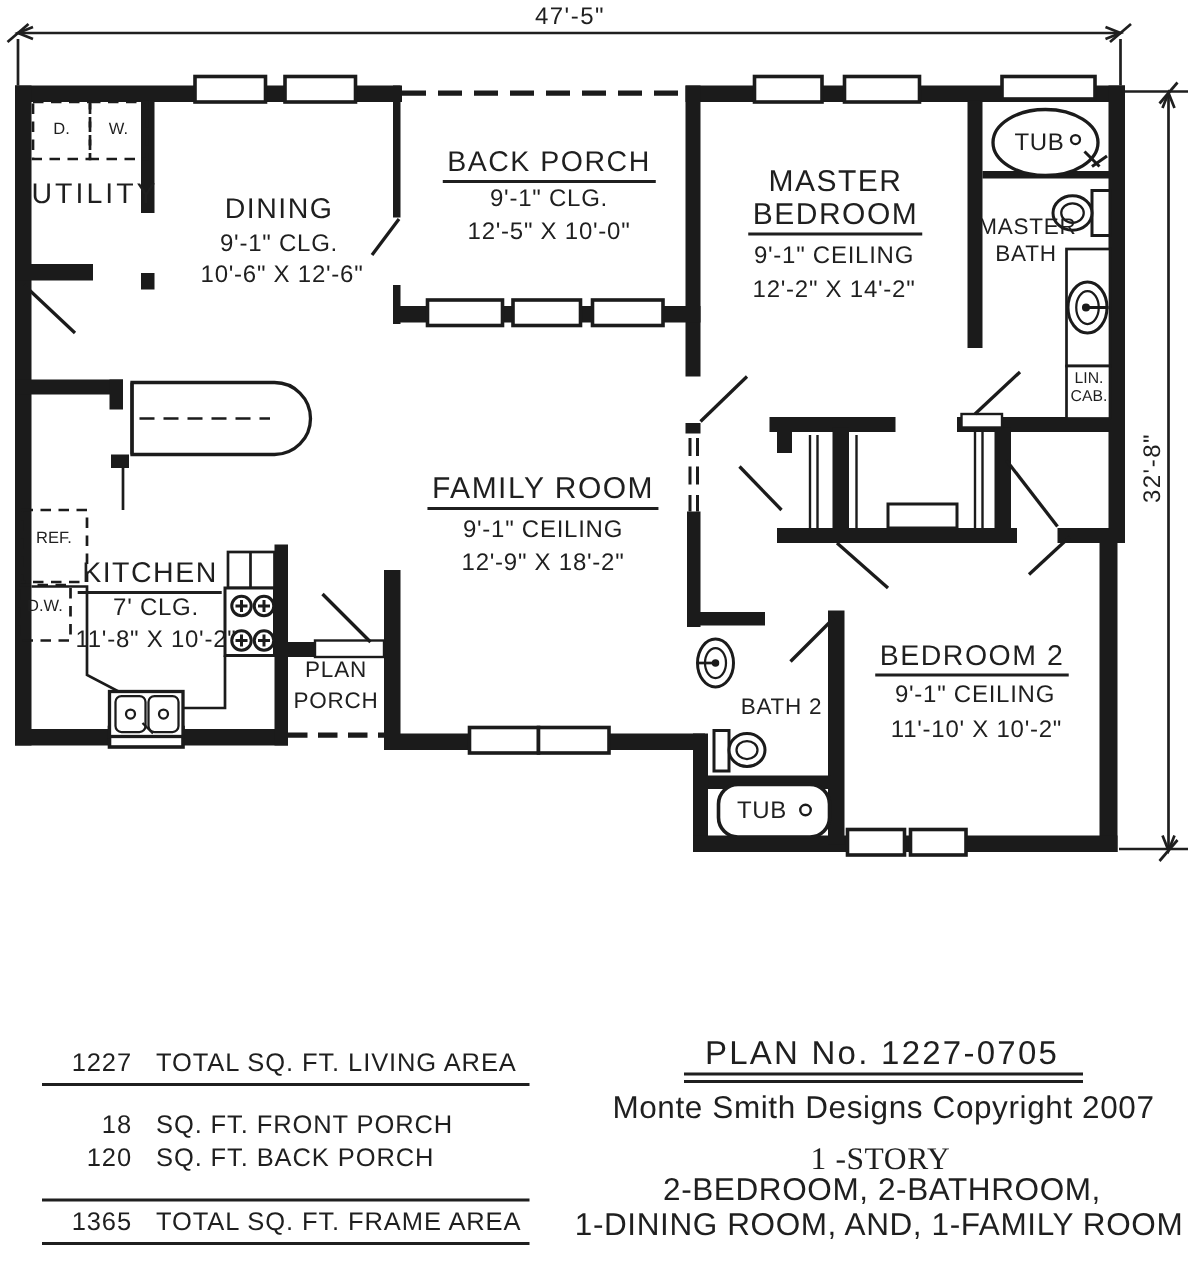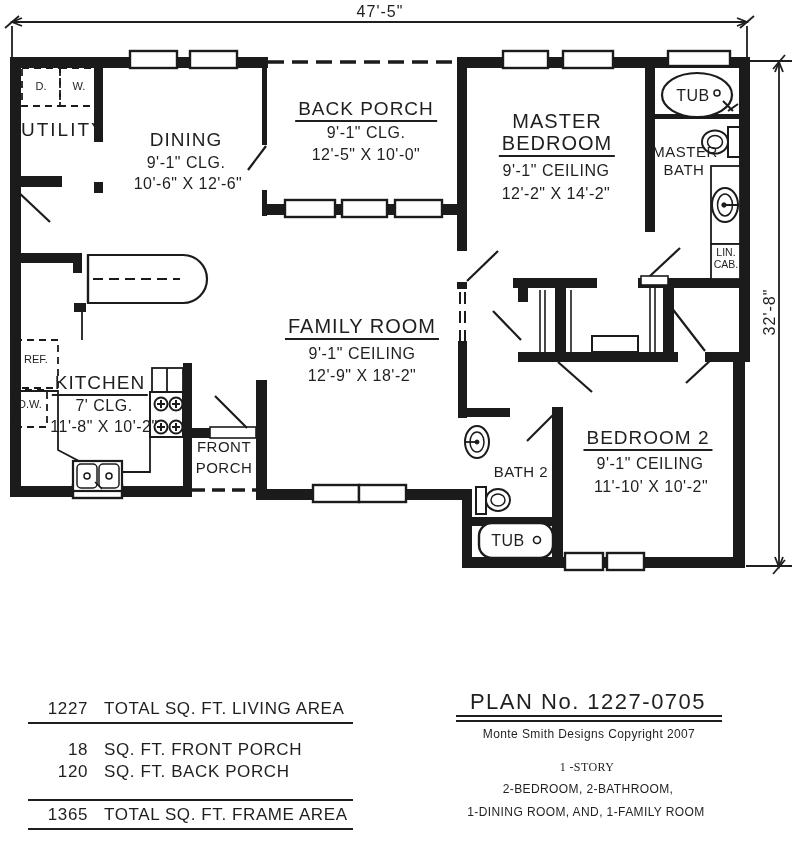--- a/index.html
+++ b/index.html
@@ -15,21 +15,21 @@
   .t15{font-size:15px;letter-spacing:.5px;}
   .t12{font-size:16px;letter-spacing:.5px;}
   .t11{font-size:11px;}
   .t10{font-size:10.5px;}
   .dimtxt{font-size:16px;letter-spacing:1px;}
   .rot{transform:translate(-50%,-50%) rotate(-90deg);text-align:center;}
   .sum{font-size:17px;letter-spacing:.6px;}
   .numcol{width:62px;text-align:right;}
   .rule{position:absolute;height:2px;background:#1f1f1f;}
   .planno{font-size:22px;letter-spacing:1.5px;}
-  .tb{font-size:12px;letter-spacing:.4px;text-align:center;}
+  .tb{font-size:21px;letter-spacing:.4px;text-align:center;}
 </style>
 </head>
 <body>
 
 <div class="sheet">
 
   <svg width="800" height="690" viewBox="0 0 800 690">
 
     <g stroke="#1f1f1f" stroke-width="1.8" fill="none">
       <line x1="12" y1="22" x2="747" y2="22"></line>
@@ -251,21 +251,21 @@
   <div class="lbl t20 ctr" style="left:362px;top:316px;"><span class="und">FAMILY ROOM</span></div>
   <div class="lbl t16 ctr" style="left:362px;top:346px;">9'-1" CEILING</div>
   <div class="lbl t16 ctr" style="left:362px;top:368px;">12'-9" X 18'-2"</div>
 
   <div class="lbl t19 ctr" style="left:100px;top:373px;"><span class="und">KITCHEN</span></div>
   <div class="lbl t16 ctr" style="left:104px;top:398px;">7' CLG.</div>
   <div class="lbl t16 ctr" style="left:104px;top:419px;">11'-8" X 10'-2"</div>
   <div class="lbl t11 ctr" style="left:36px;top:354px;">REF.</div>
   <div class="lbl t11 ctr" style="left:30px;top:399px;">D.W.</div>
 
-  <div class="lbl t15 ctr" style="left:224px;top:439px;">FRONT</div>
+  <div class="lbl t15 ctr" style="left:224px;top:439px;">PLAN</div>
   <div class="lbl t15 ctr" style="left:224px;top:460px;">PORCH</div>
 
   <div class="lbl t15 ctr" style="left:521px;top:464px;">BATH 2</div>
   <div class="lbl t12 ctr" style="left:508px;top:533px;">TUB</div>
 
   <div class="lbl t19 ctr" style="left:648px;top:428px;"><span class="und">BEDROOM 2</span></div>
   <div class="lbl t16 ctr" style="left:650px;top:456px;">9'-1" CEILING</div>
   <div class="lbl t16 ctr" style="left:651px;top:479px;">11'-10' X 10'-2"</div>
 
   <div class="lbl sum numcol" style="left:26px;top:700px;">1227</div>

